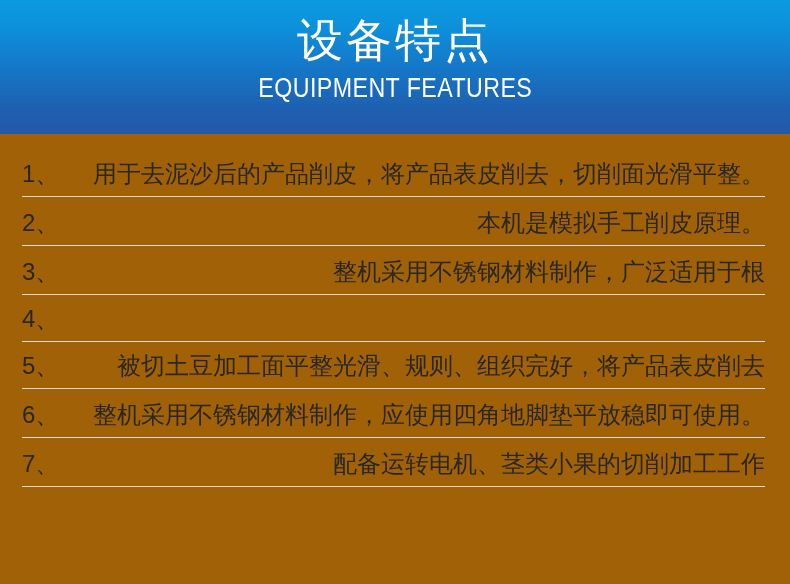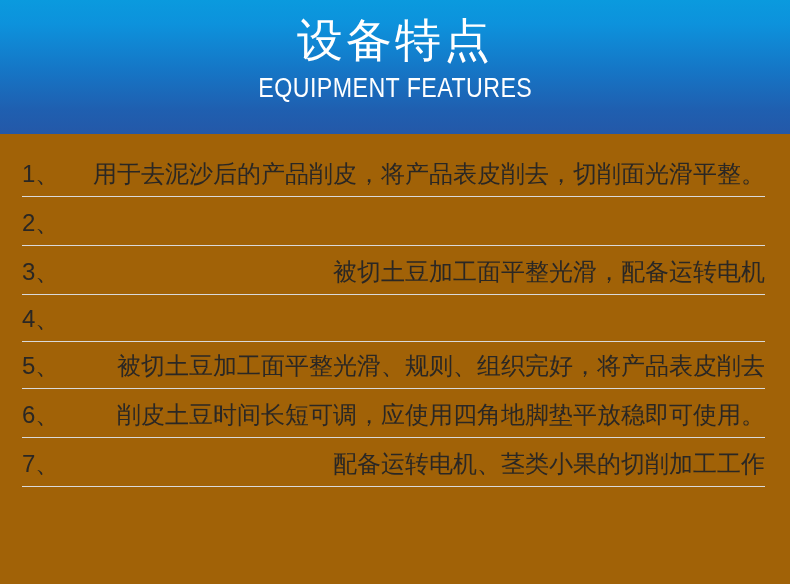--- a/index.html
+++ b/index.html
@@ -118,39 +118,40 @@
 
   <div class="features">
 
     <div class="feature-item single">
       <span class="feature-index">1、</span>
       <span class="feature-text">用于去泥沙后的产品削皮，将产品表皮削去，切削面光滑平整。</span>
     </div>
 
     <div class="feature-item single">
       <span class="feature-index">2、</span>
+      <span class="feature-text">本机是模拟手工削皮原理。</span>
     </div>
 
     <div class="feature-item single">
       <span class="feature-index">3、</span>
-      <span class="feature-text">被切土豆加工面平整光滑，配备运转电机</span>
+      <span class="feature-text">整机采用不锈钢材料制作，广泛适用于根</span>
     </div>
 
     <div class="feature-item wrapped">
       <span class="feature-index">4、</span>
     </div>
 
     <div class="feature-item wrapped">
       <span class="feature-index">5、</span>
       <span class="feature-text">被切土豆加工面平整光滑、规则、组织完好，将产品表皮削去</span>
     </div>
 
     <div class="feature-item single">
       <span class="feature-index">6、</span>
-      <span class="feature-text">削皮土豆时间长短可调，应使用四角地脚垫平放稳即可使用。</span>
+      <span class="feature-text">整机采用不锈钢材料制作，应使用四角地脚垫平放稳即可使用。</span>
     </div>
 
     <div class="feature-item single">
       <span class="feature-index">7、</span>
       <span class="feature-text">配备运转电机、茎类小果的切削加工工作</span>
     </div>
 
   </div>
 </div>
 

